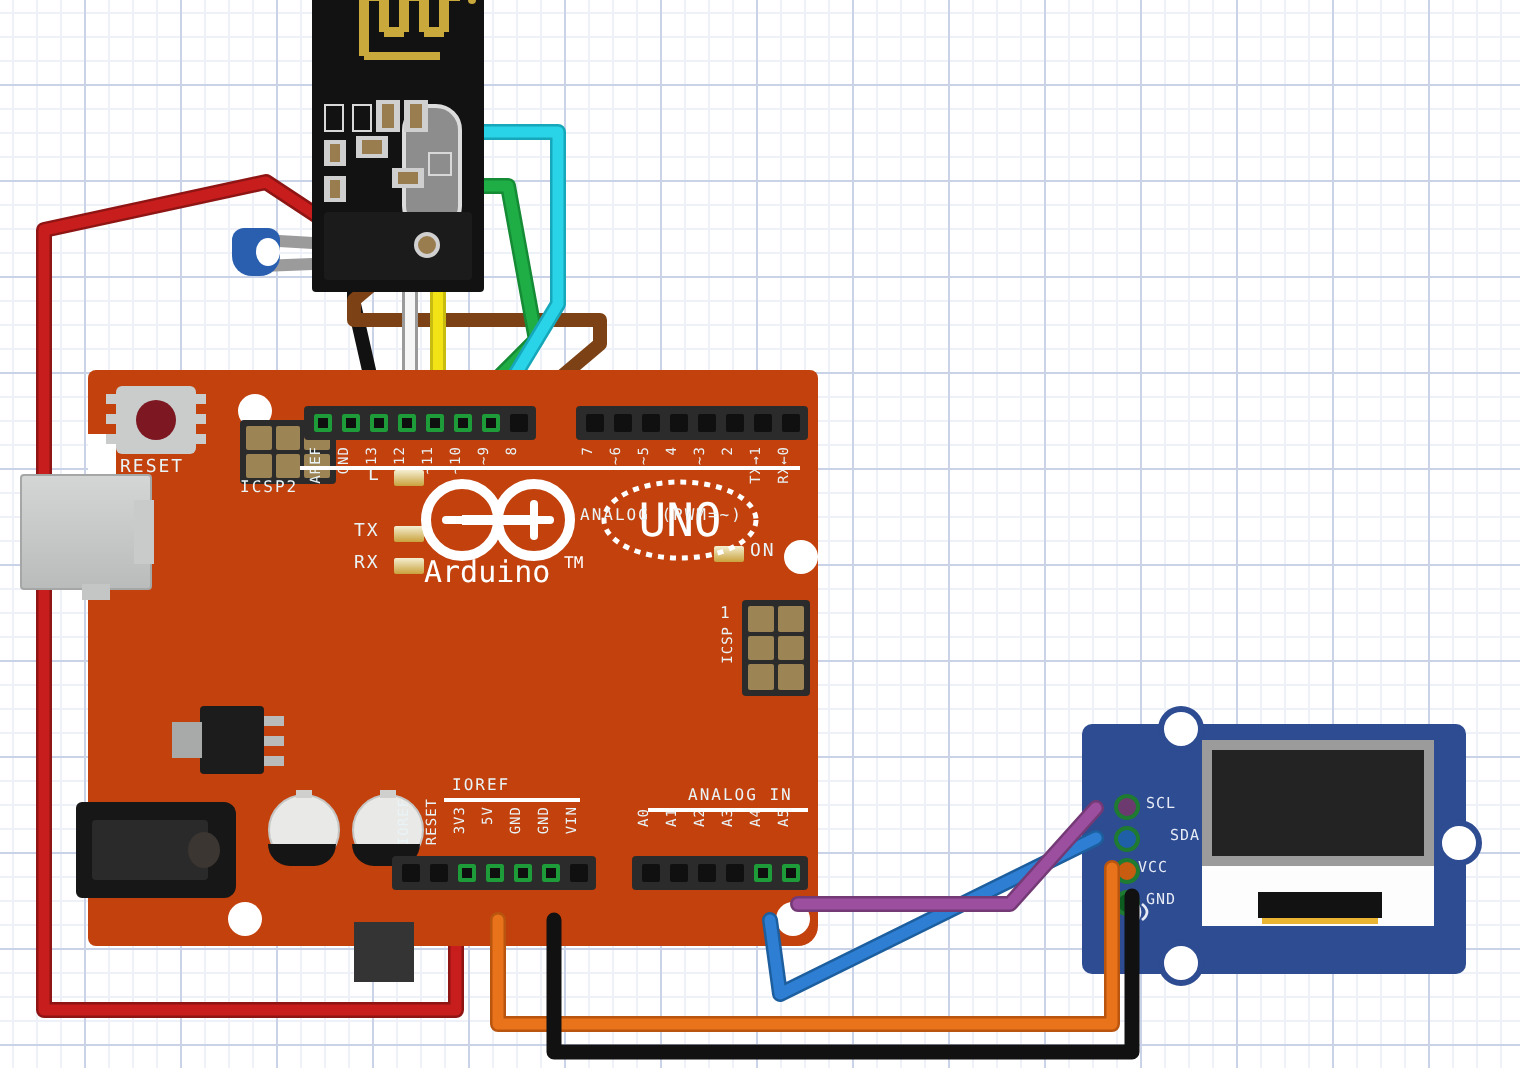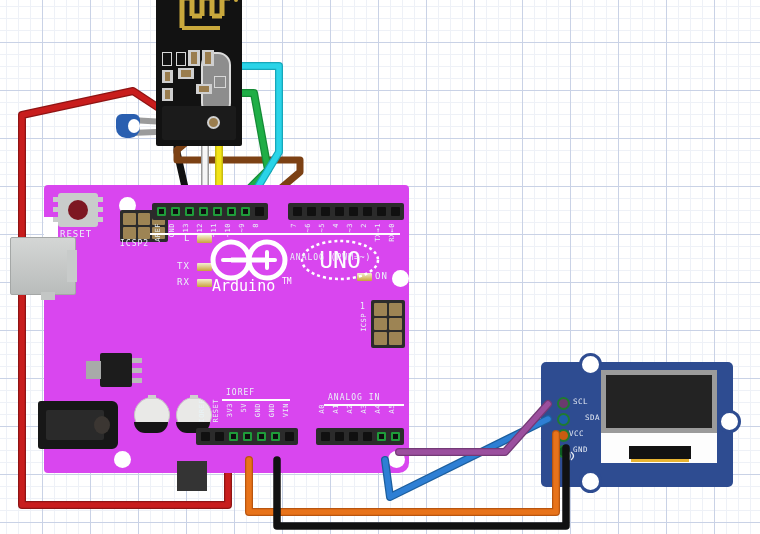--- a/index.html
+++ b/index.html
@@ -14,21 +14,21 @@
       linear-gradient(to right,#eef1f7 1px,transparent 1px),
       linear-gradient(to bottom,#eef1f7 1px,transparent 1px);
     background-size:48px 48px,48px 48px,12px 12px,12px 12px;
     background-position:-6px -6px,-6px -6px,-6px -6px,-6px -6px;}
 
   .layer{position:absolute;inset:0;}
   svg.layer{overflow:visible;}
 
   
   #arduino{position:absolute;left:44px;top:185px;width:365px;height:288px;
-    background:#d946ef;border-radius:4px 4px 10px 4px;}
+    background:#c2410c;border-radius:4px 4px 10px 4px;}
   #arduino .notch{position:absolute;left:0;top:32px;width:14px;height:30px;background:#fff;}
   .pcbtext{position:absolute;color:#eaf4f7;font-family:"DejaVu Sans Mono",monospace;
     letter-spacing:1px;white-space:nowrap;}
 
   .hdr{position:absolute;background:#2b2b2b;border-radius:2px;display:flex;align-items:center;}
   .hdr .sock{width:9px;height:9px;margin:0 2.5px;background:#101010;border-radius:1px;}
   .hdr .sock.lit{background:#0f0f0f;box-shadow:0 0 0 2px #1f9c3a inset;}
 
   .vlbl{position:absolute;writing-mode:vertical-rl;transform:rotate(180deg);
     font-size:7px;color:#e9f3f6;letter-spacing:0.5px;}
@@ -296,21 +296,21 @@
         <div class="sock lit"></div>
     </div>
     <div style="position:absolute;left:272px;top:219px;width:100px;height:24px">
       <div class="vlbl" style="left:2px;top:0">A0</div>
       <div class="vlbl" style="left:16px;top:0">A1</div>
       <div class="vlbl" style="left:30px;top:0">A2</div>
       <div class="vlbl" style="left:44px;top:0">A3</div>
       <div class="vlbl" style="left:58px;top:0">A4</div>
       <div class="vlbl" style="left:72px;top:0">A5</div>
     </div>
-    <div class="pcbtext" style="left:284px;top:208px;font-size:8px">ANALOG IN</div>
+    <div class="pcbtext" style="left:300px;top:208px;font-size:8px">ANALOG IN</div>
     <div style="position:absolute;left:280px;top:219px;width:80px;height:2px;background:#fff"></div>
   </div>
 
   <div id="nrf">
     <svg width="86" height="60" style="position:absolute;left:0;top:0">
       <g fill="none" stroke="#c9a83c" stroke-width="5">
         <path d="M26,34 L26,4 M26,4 L36,4 M36,4 L36,22 M36,22 L46,22
                  M46,22 L46,4 M46,4 L56,4 M56,4 L56,22 M56,22 L66,22
                  M66,22 L66,4 M66,4 L74,4"></path>
         <path d="M26,34 L64,34" stroke-width="4"></path>

